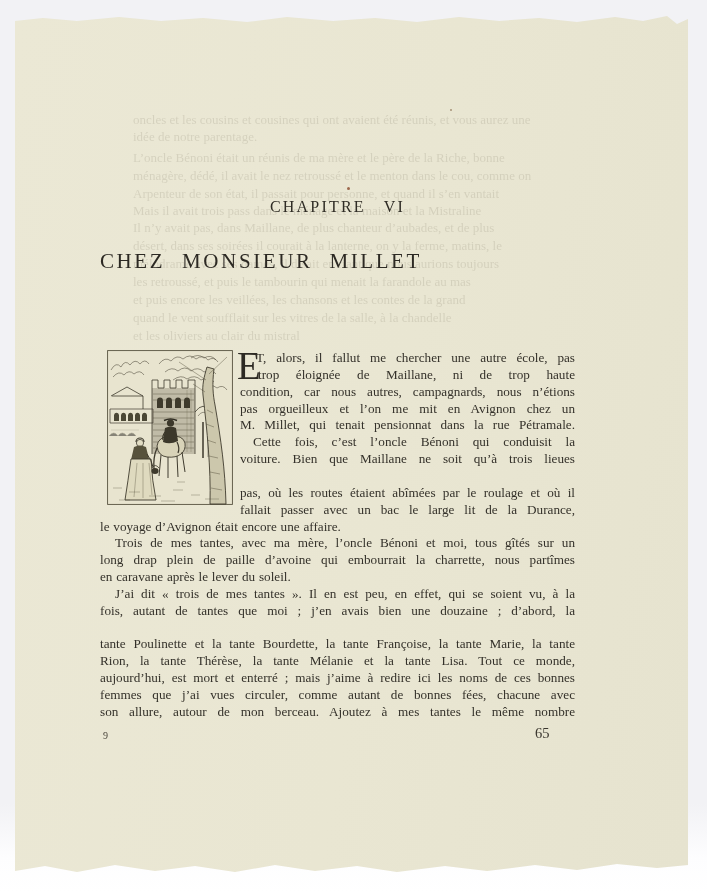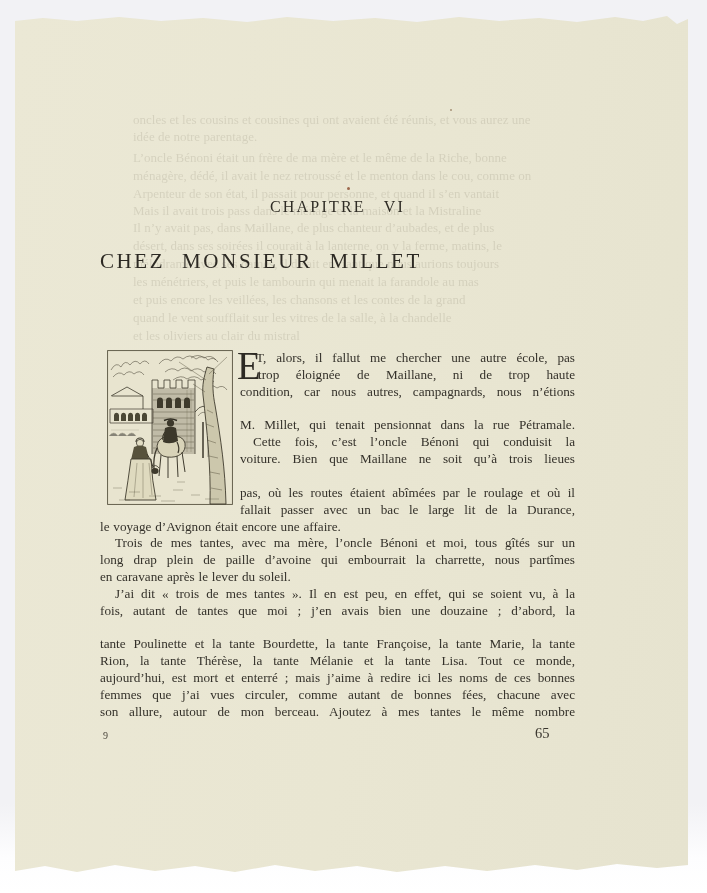--- a/index.html
+++ b/index.html
@@ -30,28 +30,28 @@
 </style>
 </head>
 <body>
 
 <div class="stage">
   <div class="paper">
 
     <div>
       <div class="ghost" style="top:96px">oncles et les cousins et cousines qui ont avaient été réunis, et vous aurez une</div>
       <div class="ghost" style="top:113px">idée de notre parentage.</div>
-      <div class="ghost" style="top:134px">L’oncle Bénoni était un frère de ma mère et le même de la Riche, bonne</div>
+      <div class="ghost" style="top:134px">L’oncle Bénoni était un réunis de ma mère et le père de la Riche, bonne</div>
       <div class="ghost" style="top:152px">ménagère, dédé, il avait le nez retroussé et le menton dans le cou, comme on</div>
       <div class="ghost" style="top:170px">Arpenteur de son état, il passait pour personne, et quand il s’en vantait</div>
       <div class="ghost" style="top:187px">Mais il avait trois pass dans le ménage et la maison et la Mistraline</div>
       <div class="ghost" style="top:204px">Il n’y avait pas, dans Maillane, de plus chanteur d’aubades, et de plus</div>
       <div class="ghost" style="top:222px">désert, dans ses soirées il courait à la lanterne, on y la ferme, matins, le</div>
       <div class="ghost" style="top:240px">mélodrame avec ses dames, il disait en riant que nous aurions toujours</div>
-      <div class="ghost" style="top:258px">les ménétriers, et puis le tambourin qui menait la farandole au mas</div>
+      <div class="ghost" style="top:258px">les retroussé, et puis le tambourin qui menait la farandole au mas</div>
       <div class="ghost" style="top:276px">et puis encore les veillées, les chansons et les contes de la grand</div>
       <div class="ghost" style="top:294px">quand le vent soufflait sur les vitres de la salle, à la chandelle</div>
       <div class="ghost" style="top:312px">et les oliviers au clair du mistral</div>
     </div>
 
     <div class="chapter">CHAPITRE VI</div>
     <div class="title">CHEZ MONSIEUR MILLET</div>
 
     <div class="fox" style="left:332px;top:172px;width:3px;height:3px;background:#8a4a2c;opacity:.8"></div>
     <div class="fox" style="left:435px;top:94px;width:2px;height:2px;background:#7a5a3a;opacity:.6"></div>
@@ -137,20 +137,21 @@
         <path d="M2,86 q5,-6 9,0 q4,-6 9,0 q5,-6 9,0" opacity="0.7"></path>
         <path d="M4,80 h28" opacity="0.5"></path>
       </g>
     </svg>
 
     <div class="dropcap">E</div>
 
     <div class="bl" style="left:241px;top:334px;width:319px">T, alors, il fallut me chercher une autre école, pas</div>
     <div class="bl" style="left:243px;top:351px;width:317px">trop éloignée de Maillane, ni de trop haute</div>
     <div class="bl" style="left:225px;top:368px;width:335px">condition, car nous autres, campagnards, nous n’étions</div>
+    <div class="bl" style="left:225px;top:385px;width:335px">pas orgueilleux et l’on me mit en Avignon chez un</div>
     <div class="bl" style="left:225px;top:401px;width:335px">M. Millet, qui tenait pensionnat dans la rue Pétramale.</div>
     <div class="bl" style="left:238px;top:418px;width:322px">Cette fois, c’est l’oncle Bénoni qui conduisit la</div>
     <div class="bl" style="left:225px;top:435px;width:335px">voiture. Bien que Maillane ne soit qu’à trois lieues</div>
     <div class="bl" style="left:225px;top:469px;width:335px">pas, où les routes étaient abîmées par le roulage et où il</div>
     <div class="bl" style="left:225px;top:486px;width:335px">fallait passer avec un bac le large lit de la Durance,</div>
     <div class="bl end" style="left:85px;top:503px;width:475px">le voyage d’Avignon était encore une affaire.</div>
     <div class="bl" style="left:100px;top:519px;width:460px">Trois de mes tantes, avec ma mère, l’oncle Bénoni et moi, tous gîtés sur un</div>
     <div class="bl" style="left:85px;top:536px;width:475px">long drap plein de paille d’avoine qui embourrait la charrette, nous partîmes</div>
     <div class="bl end" style="left:85px;top:553px;width:475px">en caravane après le lever du soleil.</div>
     <div class="bl" style="left:100px;top:570px;width:460px">J’ai dit « trois de mes tantes ». Il en est peu, en effet, qui se soient vu, à la</div>

